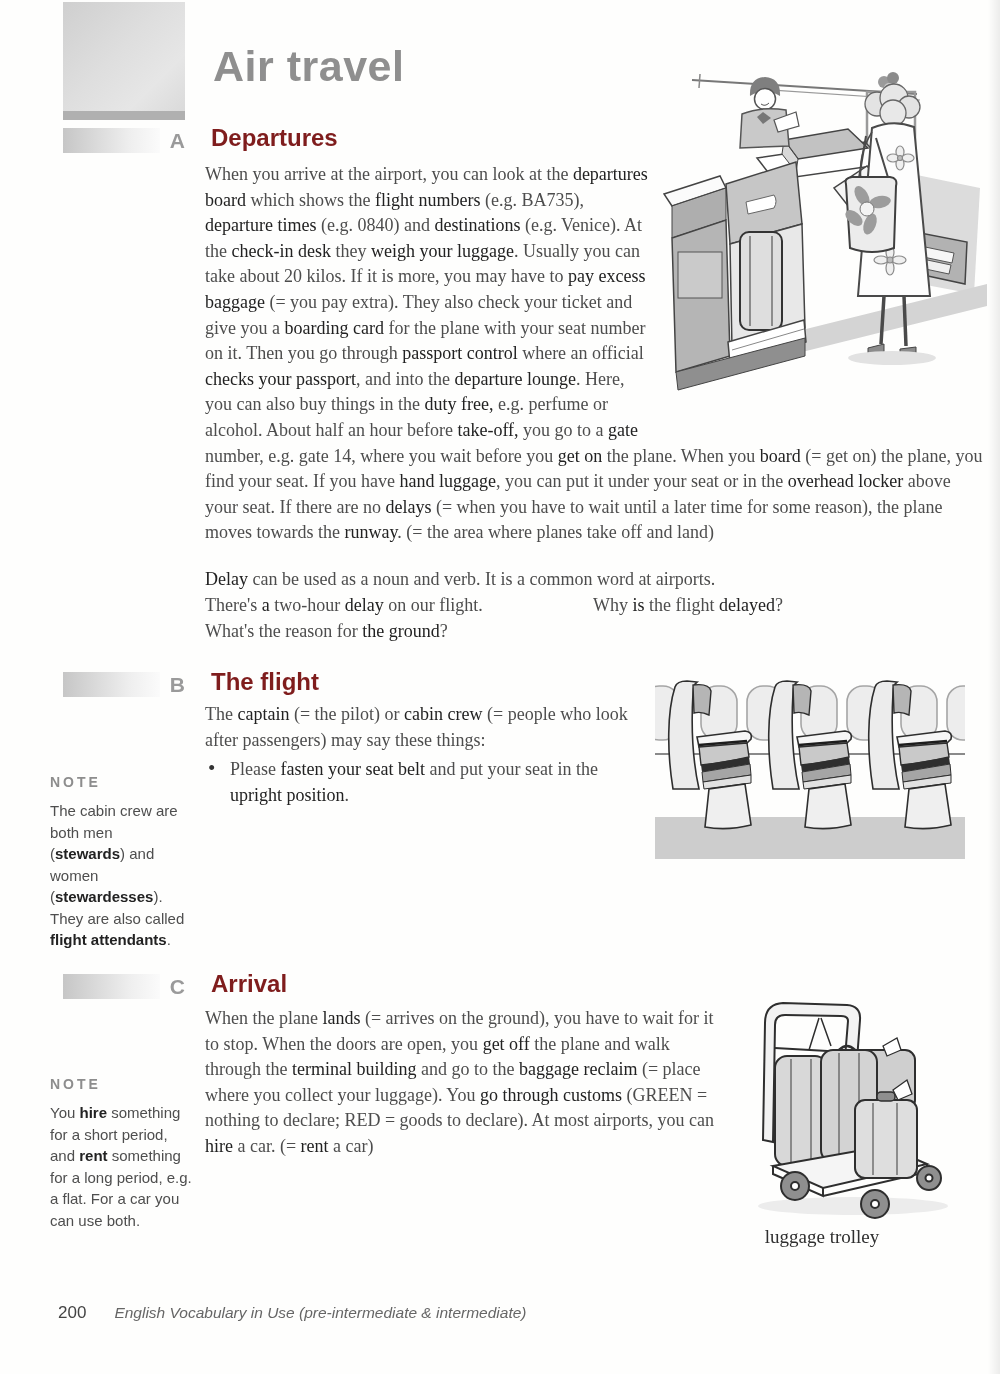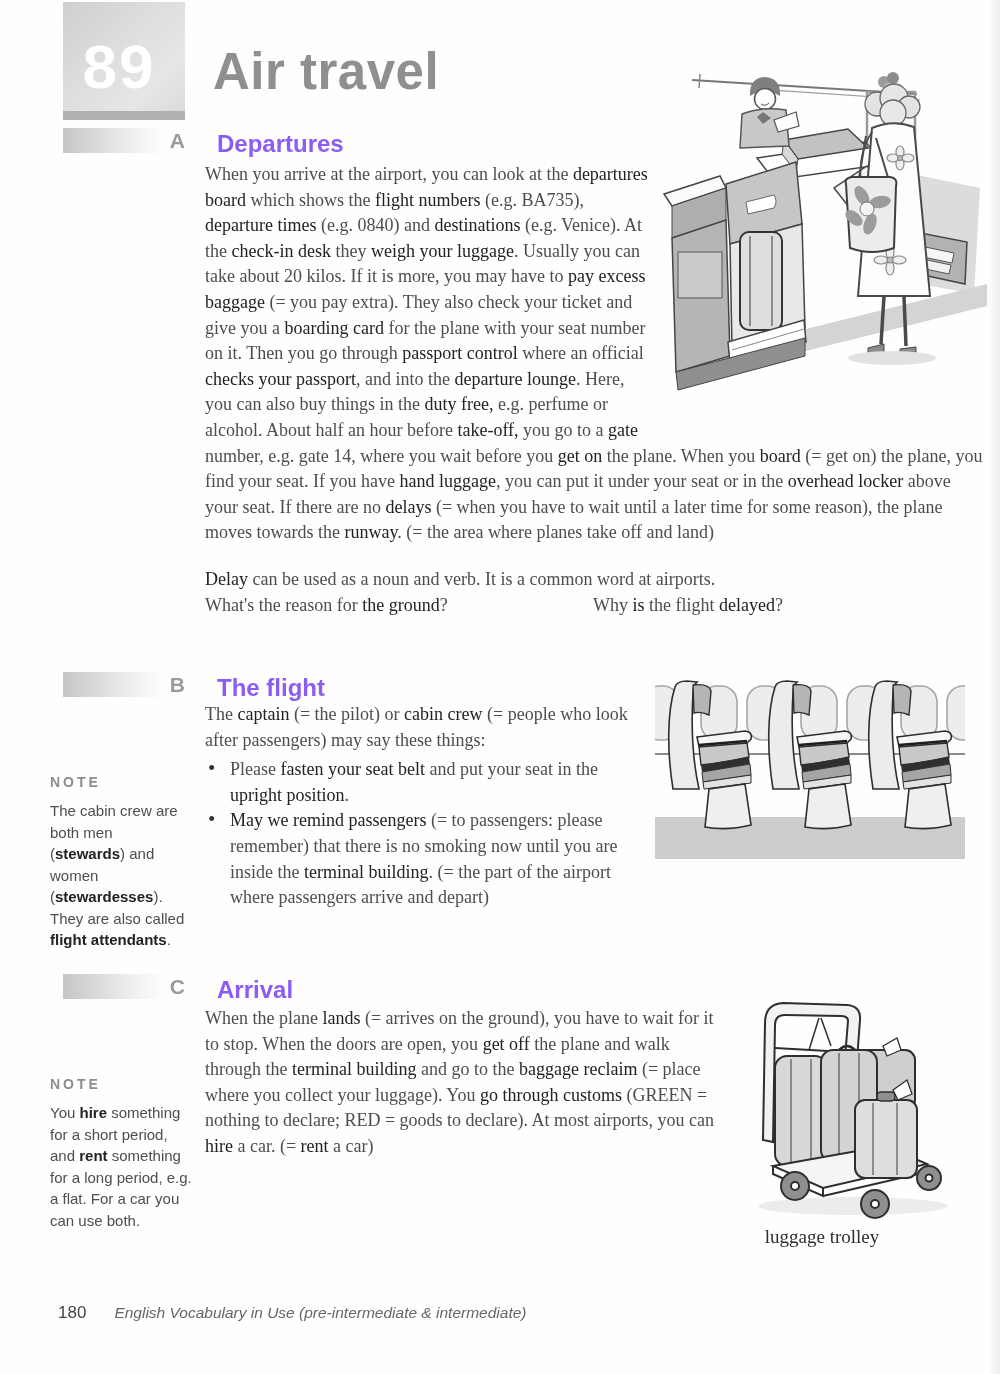--- a/index.html
+++ b/index.html
@@ -10,30 +10,30 @@
 
   
   .unit-box{position:absolute;left:63px;top:2px;width:122px;height:118px;}
   .unit-box .face{position:absolute;inset:0 0 9px 0;
         background:linear-gradient(135deg,#cfcfcf 0%,#dedede 45%,#e6e6e6 75%,#dadada 100%);}
   .unit-box .num{position:absolute;left:0;right:10px;top:34px;text-align:center;
         font-family:"Liberation Sans",sans-serif;font-weight:bold;font-size:62px;
         color:#ffffff;letter-spacing:2px;line-height:1;}
   .unit-box .bar{position:absolute;left:0;right:0;bottom:0;height:9px;background:#b0b0b0;}
   .page-title{position:absolute;left:213px;top:42px;margin:0;
-        font-family:"Liberation Sans",sans-serif;font-weight:bold;font-size:51px;
+        font-family:"Liberation Sans",sans-serif;font-weight:bold;font-size:43px;
         color:#8f8f8f;letter-spacing:0.5px;}
 
   
   .marker{position:absolute;left:63px;width:122px;height:25px;display:flex;align-items:center;}
   .marker .strip{flex:1;height:100%;background:linear-gradient(to right,#c6c6c6,#efefef 70%,#fbfbfb);}
   .marker .letter{margin-left:10px;font-family:"Liberation Sans",sans-serif;font-weight:bold;
         font-size:21px;color:#9a9a9a;}
-  .sec-heading{position:absolute;left:205px;margin:12px;font-family:"Liberation Sans",sans-serif;
-        font-weight:bold;font-size:24px;color:#8b5cf6;}
+  .sec-heading{position:absolute;left:205px;margin:6px;font-family:"Liberation Sans",sans-serif;
+        font-weight:bold;font-size:24px;color:#7f1d1d;}
 
   
   .body-text{font-size:18px;line-height:25.6px;color:#4d4d4d;}
   .body-text .b, .rich .b{font-weight:normal;color:#222222;}
   .flow{position:absolute;left:205px;width:780px;}
   .float-spacer{float:right;}
   p.rich{margin:0;}
 
   .delay-block{position:absolute;left:205px;top:566px;width:780px;}
   .delay-row{display:flex;}
@@ -63,40 +63,40 @@
   .footer .booktitle{font-style:italic;font-size:15.5px;color:#666;}
 </style>
 </head>
 <body>
 
 <div class="page">
   <div class="edge"></div>
 
   <div class="unit-box">
     <div class="face"></div>
-    <div class="num">89</div>
     <div class="bar"></div>
   </div>
   <h1 class="page-title">Air travel</h1>
 
   <div class="marker" style="top:128px;">
     <div class="strip"></div>
     <span class="letter">A</span>
   </div>
   <h2 class="sec-heading" style="top:118px;">Departures</h2>
 
   <div class="flow body-text" style="top:162px;">
     <div class="float-spacer" style="width:332px;height:260px;"></div>
     <p class="rich"><span>When you arrive at the airport, you can look at the </span><span class="b">departures board</span><span> which shows the </span><span class="b">flight numbers</span><span> (e.g. BA735), </span><span class="b">departure times</span><span> (e.g. 0840) and </span><span class="b">destinations</span><span> (e.g. Venice). At the </span><span class="b">check-in desk</span><span> they </span><span class="b">weigh your luggage</span><span>. Usually you can take about 20 kilos. If it is more, you may have to </span><span class="b">pay excess baggage</span><span> (= you pay extra). They also check your ticket and give you a </span><span class="b">boarding card</span><span> for the plane with your seat number on it. Then you go through </span><span class="b">passport control</span><span> where an official </span><span class="b">checks your passport</span><span>, and into the </span><span class="b">departure lounge</span><span>. Here, you can also buy things in the </span><span class="b">duty free,</span><span> e.g. perfume or alcohol. About half an hour before </span><span class="b">take-off,</span><span> you go to a </span><span class="b">gate</span><span> number, e.g. gate 14, where you wait before you </span><span class="b">get on</span><span> the plane. When you </span><span class="b">board</span><span> (= get on) the plane, you find your seat. If you have </span><span class="b">hand luggage</span><span>, you can put it under your seat or in the </span><span class="b">overhead locker</span><span> above your seat. If there are no </span><span class="b">delays</span><span> (= when you have to wait until a later time for some reason), the plane moves towards the </span><span class="b">runway</span><span>. (= the area where planes take off and land)</span></p>
   </div>
 
   <div class="delay-block body-text">
     <div class="rich"><span class="b">Delay</span><span> can be used as a noun and verb. It is a common word at airports.</span></div>
     <div class="delay-row">
       <div class="delay-col-left">
+        <div class="rich"><span>There's </span><span class="b">a</span><span> two-hour </span><span class="b">delay</span><span> on our flight.</span></div>
         <div class="rich"><span>What's the reason for </span><span class="b">the ground</span><span>?</span></div>
       </div>
       <div class="delay-col-right">
         <div class="rich"><span>Why </span><span class="b">is</span><span> the flight </span><span class="b">delayed</span><span>?</span></div>
       </div>
     </div>
   </div>
 
   <div class="illus" style="left:662px;top:56px;width:325px;height:370px;">
     <svg width="325" height="370" viewBox="0 0 325 370">
@@ -195,21 +195,20 @@
   <div class="note" style="top:726px;width:136px;">
     <div class="note-label">NOTE</div>
     <div class="note-text rich"><span>The cabin crew are both men (</span><span class="b">stewards</span><span>) and women (</span><span class="b">stewardesses</span><span>). They are also called </span><span class="b">flight attendants</span><span>.</span></div>
   </div>
 
   <div class="flow body-text" style="top:702px;">
     <div class="float-spacer" style="width:332px;height:163px;"></div>
     <p class="rich"><span>The </span><span class="b">captain</span><span> (= the pilot) or </span><span class="b">cabin crew</span><span> (= people who look after passengers) may say these things:</span></p>
     <ul class="bullets">
       <li class="rich"><span>Please </span><span class="b">fasten your seat belt</span><span> and put your seat in the </span><span class="b">upright position</span><span>.</span></li>
-      <li class="rich"><span class="b">May we remind passengers</span><span> (= to passengers: please remember) that there is no smoking now until you are inside the </span><span class="b">terminal building</span><span>. (= the part of the airport where passengers arrive and depart)</span></li>
     </ul>
   </div>
 
   <div class="illus" style="left:655px;top:672px;width:310px;height:195px;">
     <svg width="310" height="195" viewBox="0 0 310 195">
       <defs>
         <g id="seat">
           <path d="M10,112 C4,75 4,35 12,10 Q14,4 24,4 L34,5 Q30,8 30,16 C28,50 30,85 36,112 Z" fill="#ececec" stroke="#2e2e2e" stroke-width="1.6"></path>
           <path d="M30,8 Q46,6 48,14 L46,38 Q38,34 31,36 Z" fill="#b5b5b5" stroke="#2e2e2e" stroke-width="1.4"></path>
           <path d="M34,60 L82,54 Q90,55 88,62 L84,66 L36,70 Z" fill="#f6f6f6" stroke="#2e2e2e" stroke-width="1.6"></path>
@@ -287,16 +286,16 @@
         <circle cx="140" cy="216" r="14" fill="#8f8f8f"></circle>
           <circle cx="140" cy="216" r="4" fill="#fff"></circle>
         <circle cx="194" cy="190" r="12" fill="#8f8f8f"></circle>
           <circle cx="194" cy="190" r="3.5" fill="#fff"></circle>
       </g>
     </svg>
   </div>
   <div class="caption">luggage trolley</div>
 
   <div class="footer">
-    <span class="pagenum">180</span>
+    <span class="pagenum">200</span>
     <span class="booktitle">English Vocabulary in Use (pre-intermediate &amp; intermediate)</span>
   </div>
 </div>
 
 </body></html>

